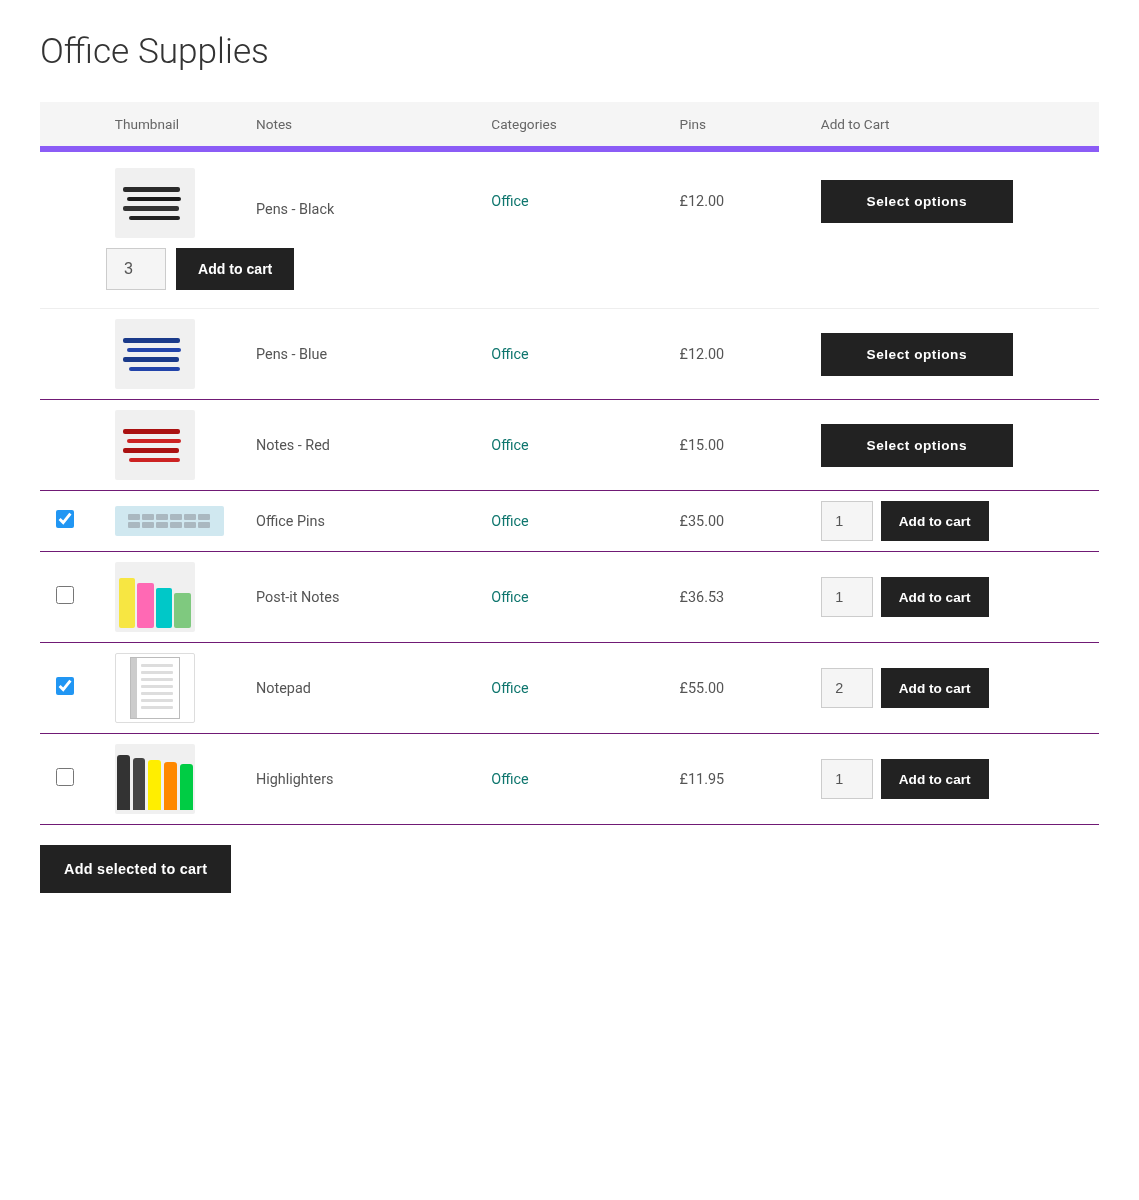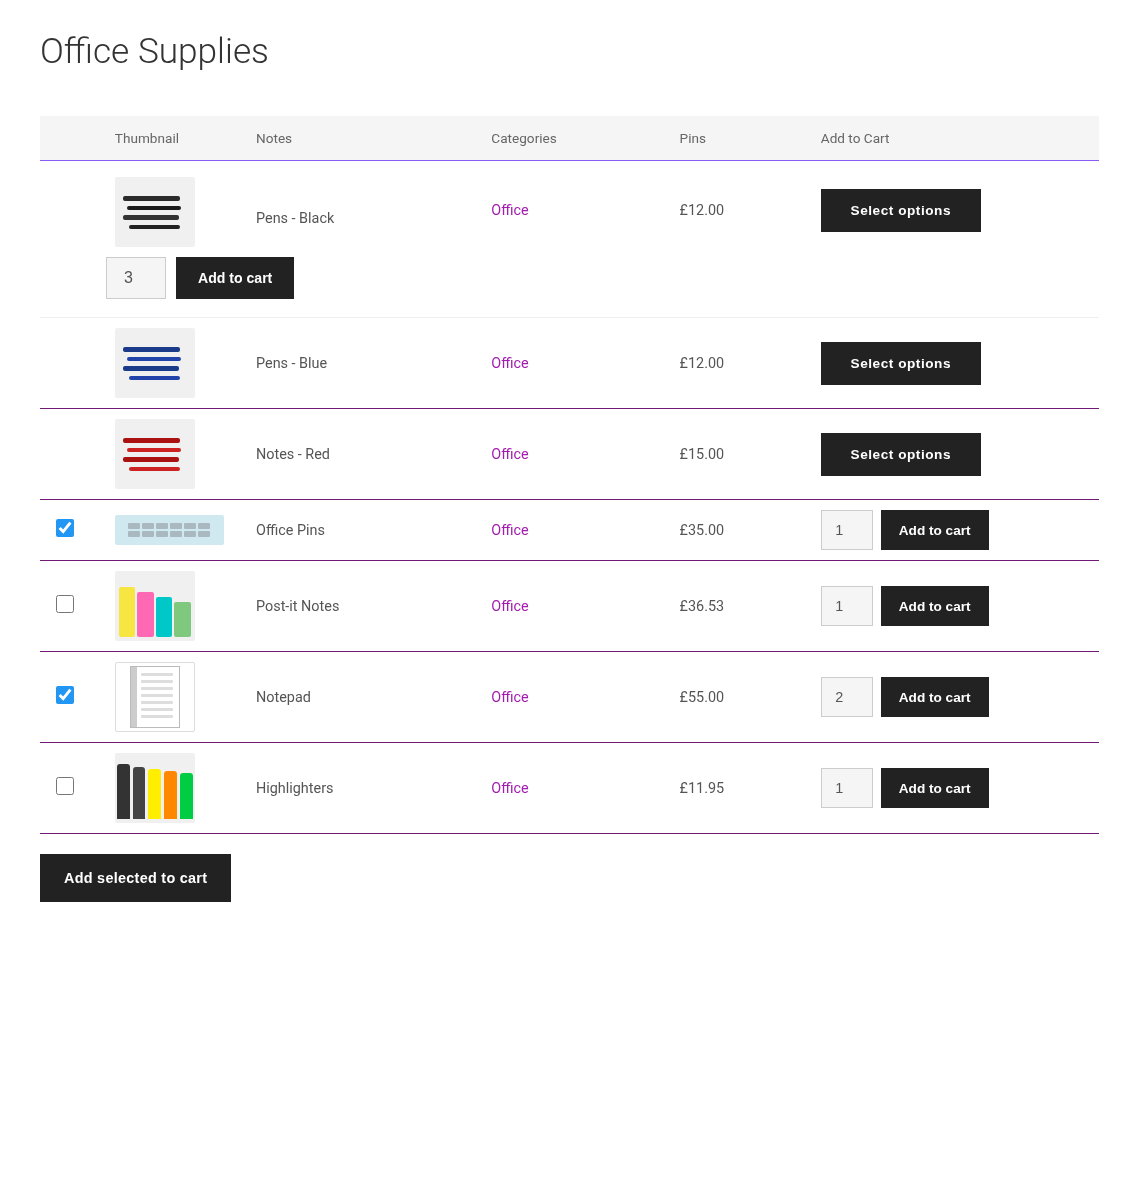--- a/index.html
+++ b/index.html
@@ -6,37 +6,37 @@
     body {
       font-family: -apple-system, BlinkMacSystemFont, 'Segoe UI', Roboto, sans-serif;
       background: #fff;
       color: #333;
       padding: 30px 40px;
     }
     h1 {
       font-size: 2.2rem;
       font-weight: 300;
       color: #333;
-      margin-bottom: 44px;
+      margin-bottom: 30px;
     }
     .product-table {
       width: 100%;
       border-collapse: collapse;
       background: #fff;
     }
     .product-table thead tr {
       background: #f5f5f5;
     }
     .product-table thead th {
       padding: 14px 16px;
       font-weight: 400;
       font-size: 0.85rem;
       color: #666;
       text-align: left;
-      border-bottom: 1px solid #8b5cf6;
+      border-bottom: 6px solid #8b5cf6;
     }
     .product-table tbody tr {
       border-bottom: 1px solid #701a75;
     }
     .product-table tbody td {
       padding: 10px 16px;
       vertical-align: middle;
       font-size: 0.9rem;
       color: #555;
     }
@@ -118,36 +118,36 @@
       gap: 3px;
       padding: 4px 2px;
     }
     .highlighter {
       width: 14px;
       height: 52px;
       border-radius: 3px 3px 0 0;
     }
 
     .category-link {
-      color: #a21caf;
+      color: #0f766e;
       text-decoration: none;
       font-size: 0.9rem;
     }
 
     .btn-select-options {
       background: #222;
       color: #fff;
       border: none;
       padding: 14px 24px;
       font-size: 0.85rem;
       font-weight: 600;
       letter-spacing: 0.04em;
       cursor: pointer;
       white-space: nowrap;
-      width: 160px;
+      width: 192px;
     }
 
     .add-to-cart-wrap {
       display: flex;
       align-items: center;
       gap: 8px;
     }
     .qty-input {
       width: 52px;
       height: 40px;

